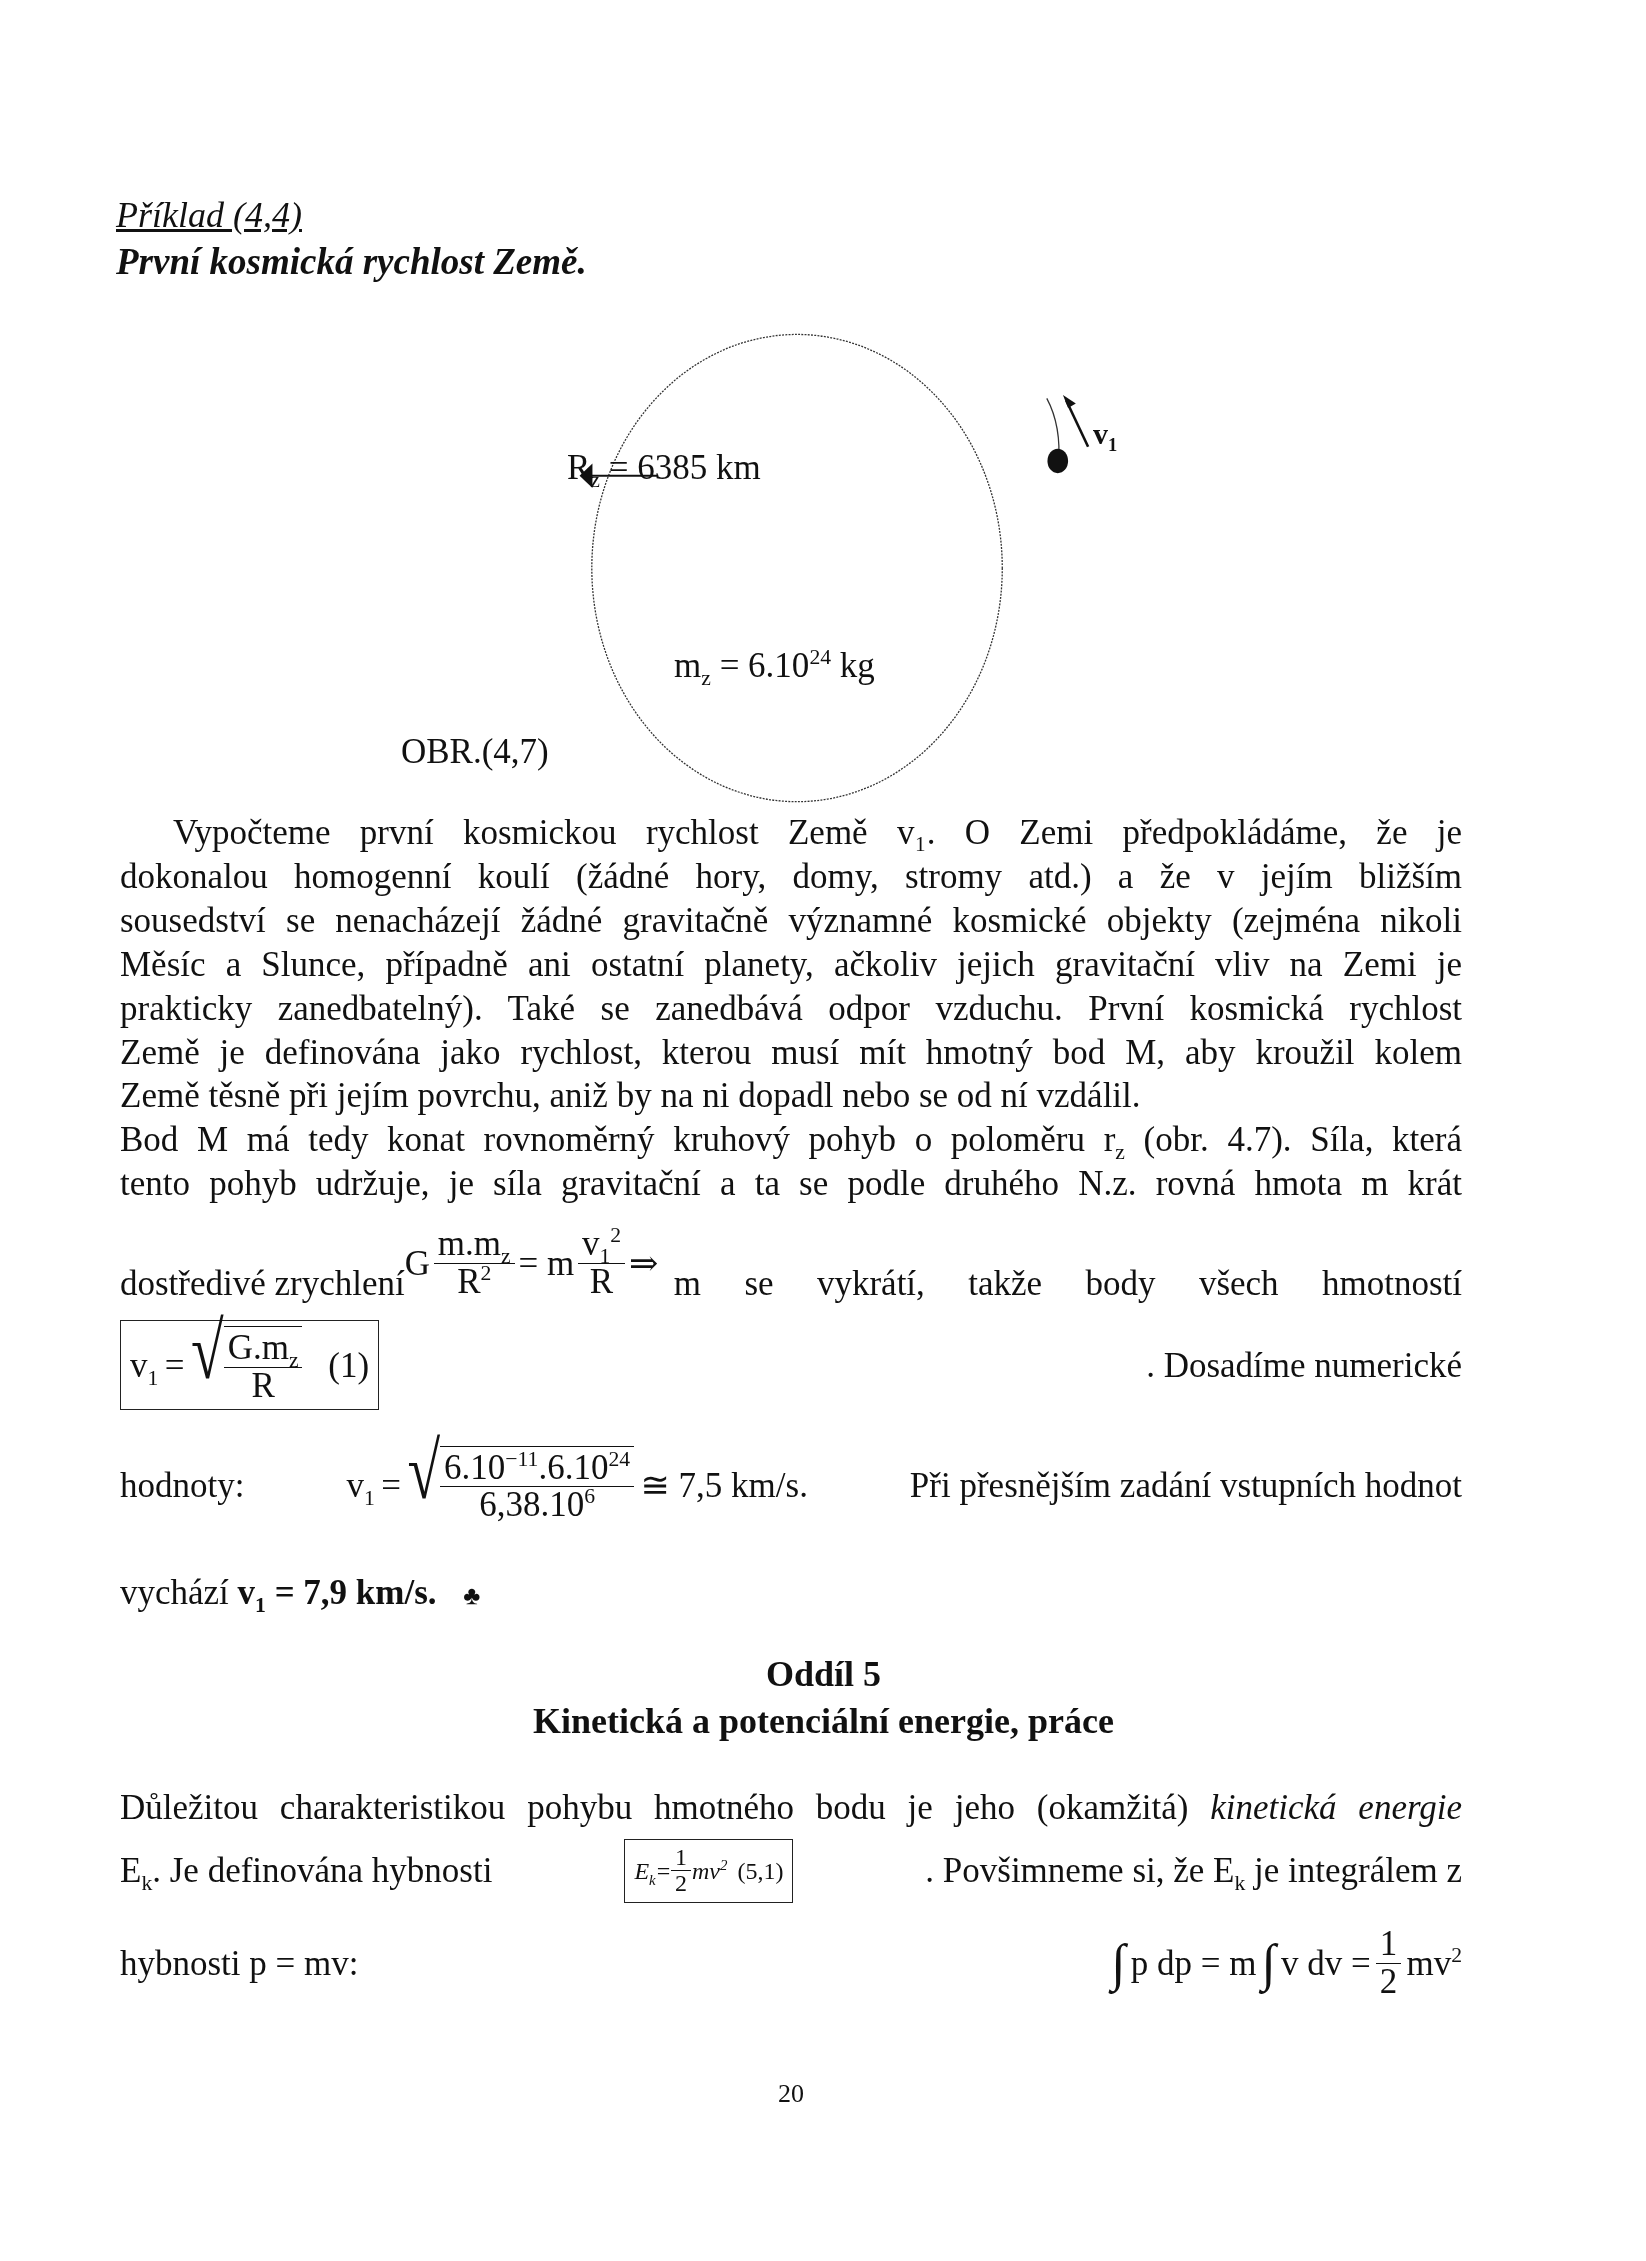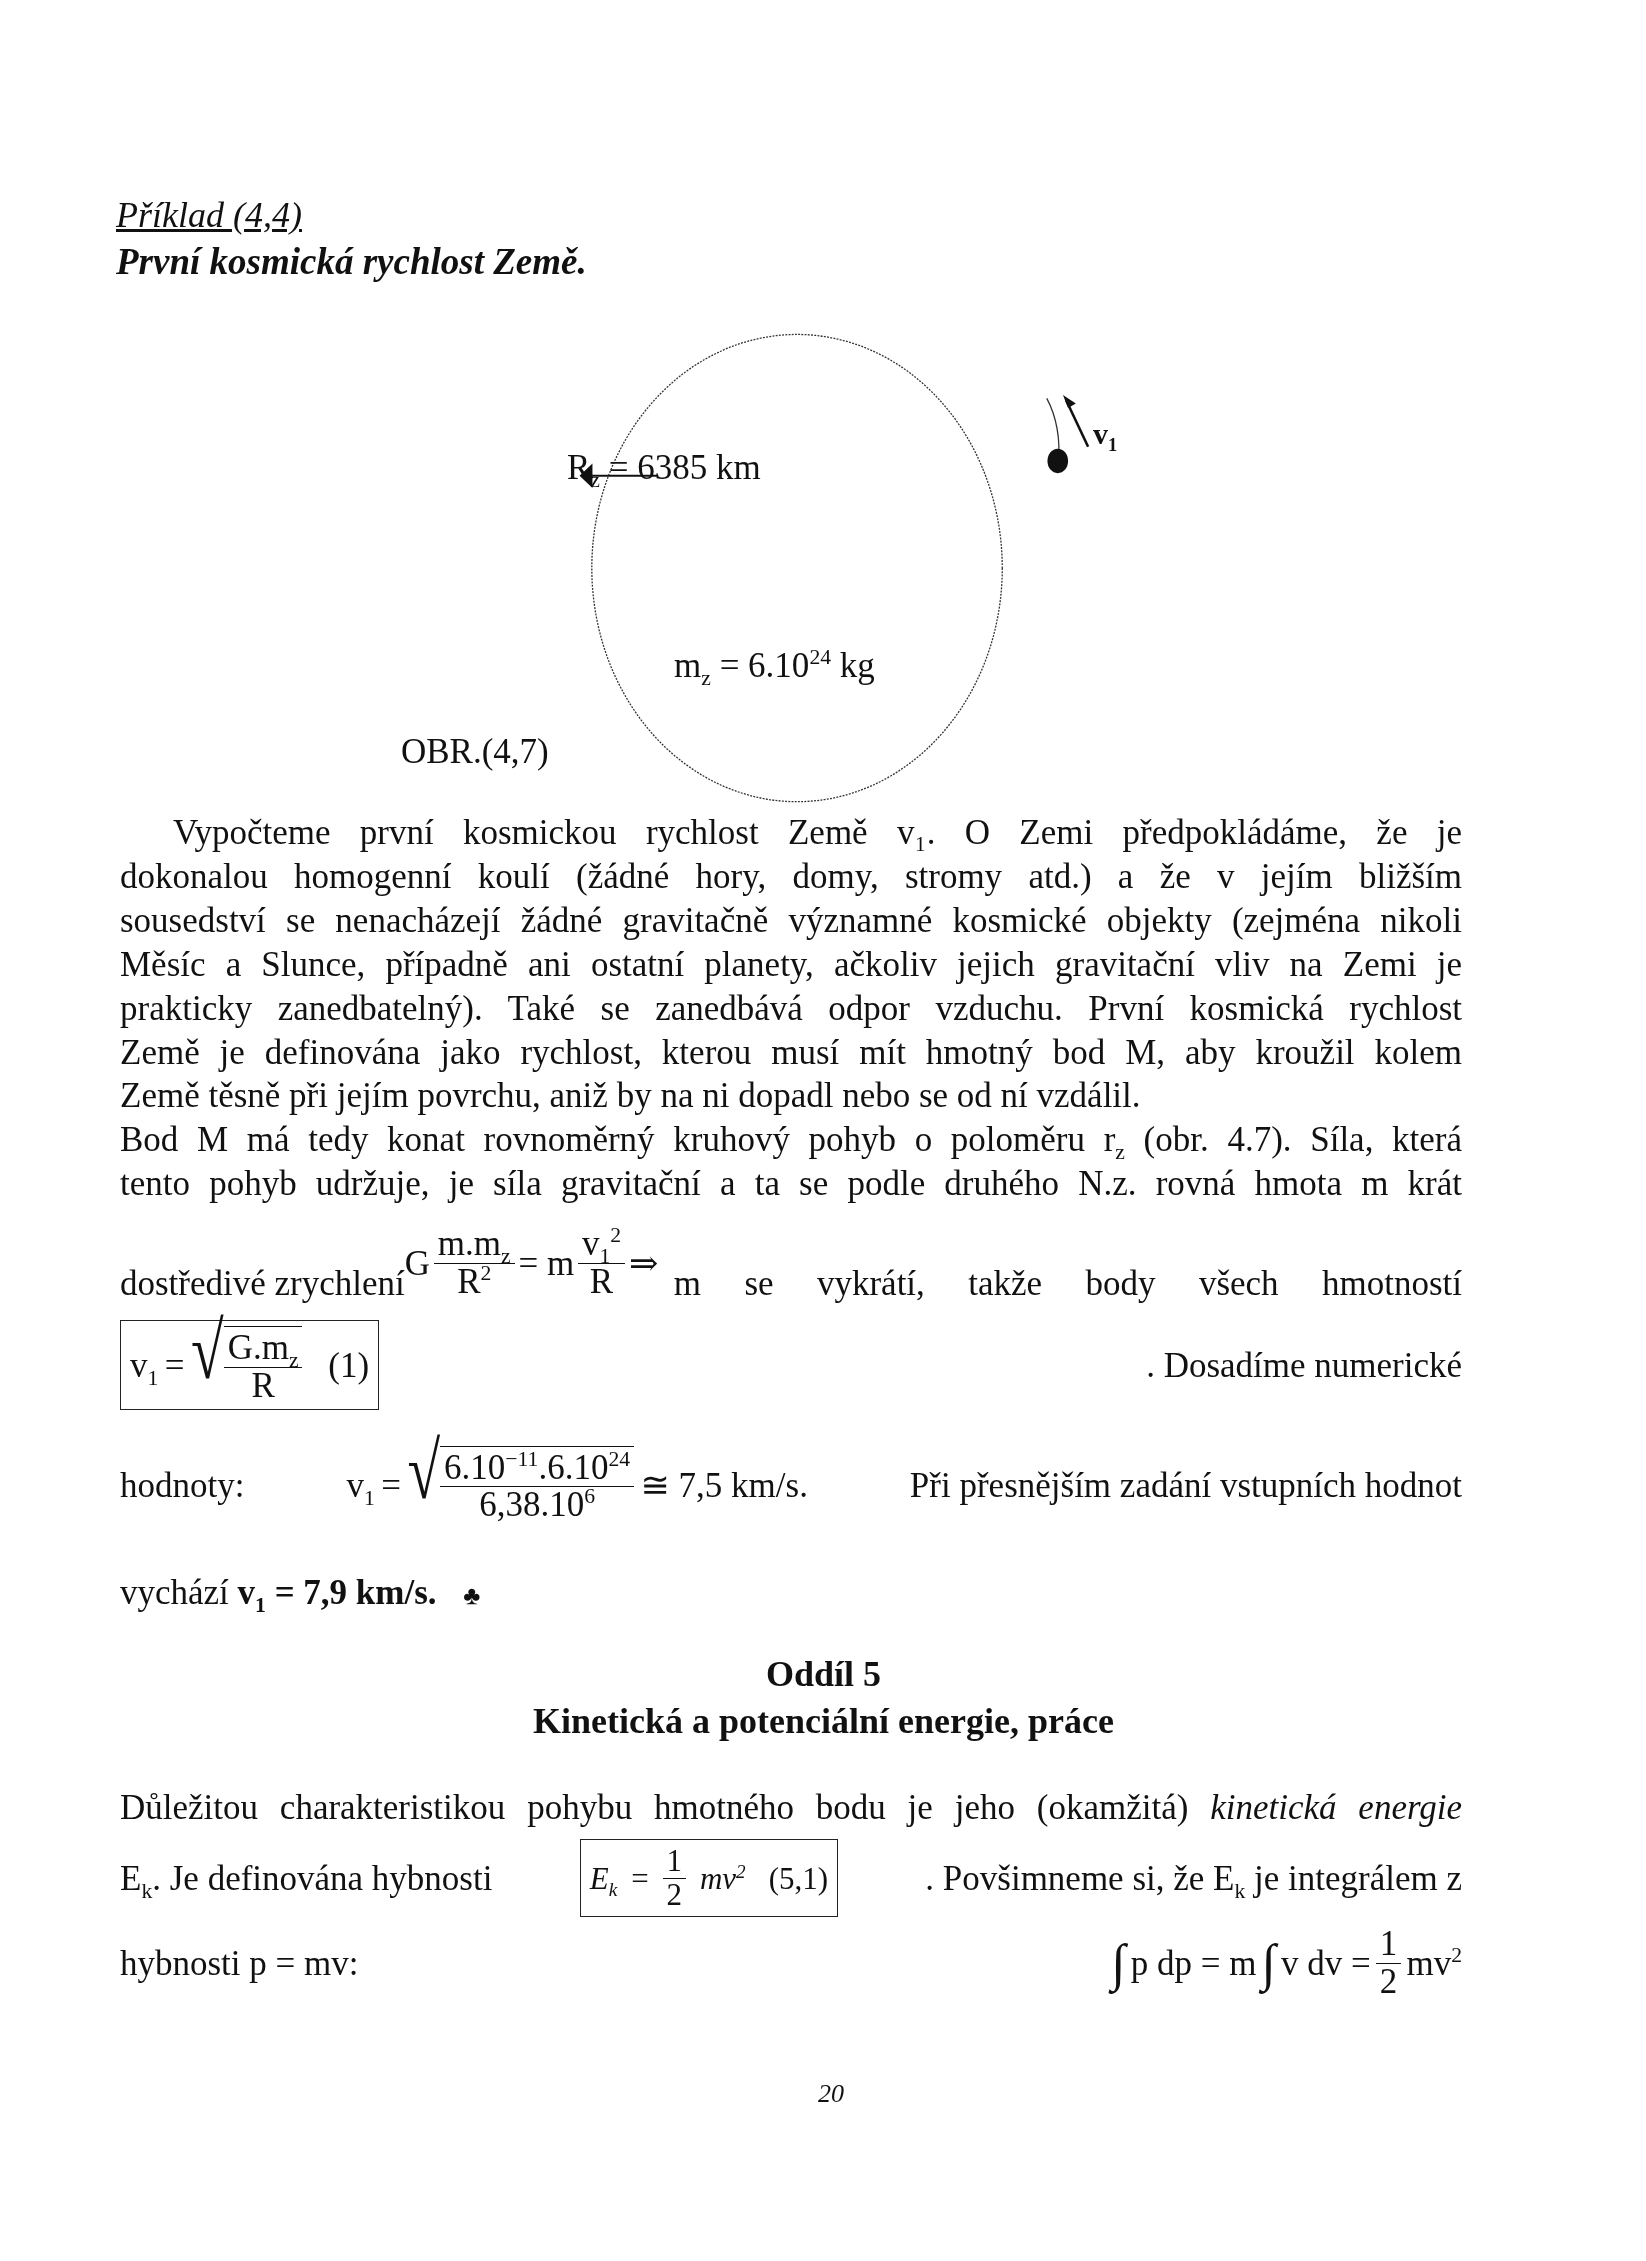--- a/index.html
+++ b/index.html
@@ -124,21 +124,21 @@
 
 <div class="center" style="top:1653px;">Oddíl 5</div>
 <div class="center" style="top:1700px;">Kinetická a potenciální energie, práce</div>
 
 <div class="just" style="top:1788px;">
   <span>Důležitou charakteristikou pohybu hmotného bodu je jeho (okamžitá) </span><span class="it">kinetická energie</span>
 </div>
 
 <div class="abs txt" style="left:120px;top:1839px;width:1342px;display:flex;align-items:center;justify-content:space-between;">
   <span><span>E</span><sub>k</sub><span>. Je definována hybnosti</span></span>
-  <span class="boxed it" style="display:inline-flex;align-items:center;gap:14px;font-size:31px;">
+  <span class="boxed it" style="display:inline-flex;align-items:center;gap:1px;font-size:24px;">
     <span><span>E</span><sub>k</sub></span>
     <span style="font-style:normal;">=</span>
     <span class="frac" style="font-style:normal;">
         <span class="num">1</span>
         <span class="den">2</span>
       </span>
     <span><span>mv</span><sup>2</sup></span>
     <span style="font-style:normal;margin-left:9px;">(5,1)</span>
   </span>
   <span><span>. Povšimneme si, že E</span><sub>k</sub><span> je integrálem z</span></span>
@@ -152,14 +152,14 @@
     <span style="font-size:52px;">∫</span>
     <span>v dv =</span>
     <span class="frac">
         <span class="num">1</span>
         <span class="den">2</span>
       </span>
     <span><span>mv</span><sup>2</sup></span>
   </span>
 </div>
 
-<div class="abs txt" style="left:818px;top:2081px;font-size:26px;font-style:italic;">20</div>
+<div class="abs txt" style="left:778px;top:2081px;font-size:26px;">20</div>
 
 
 </body></html>

